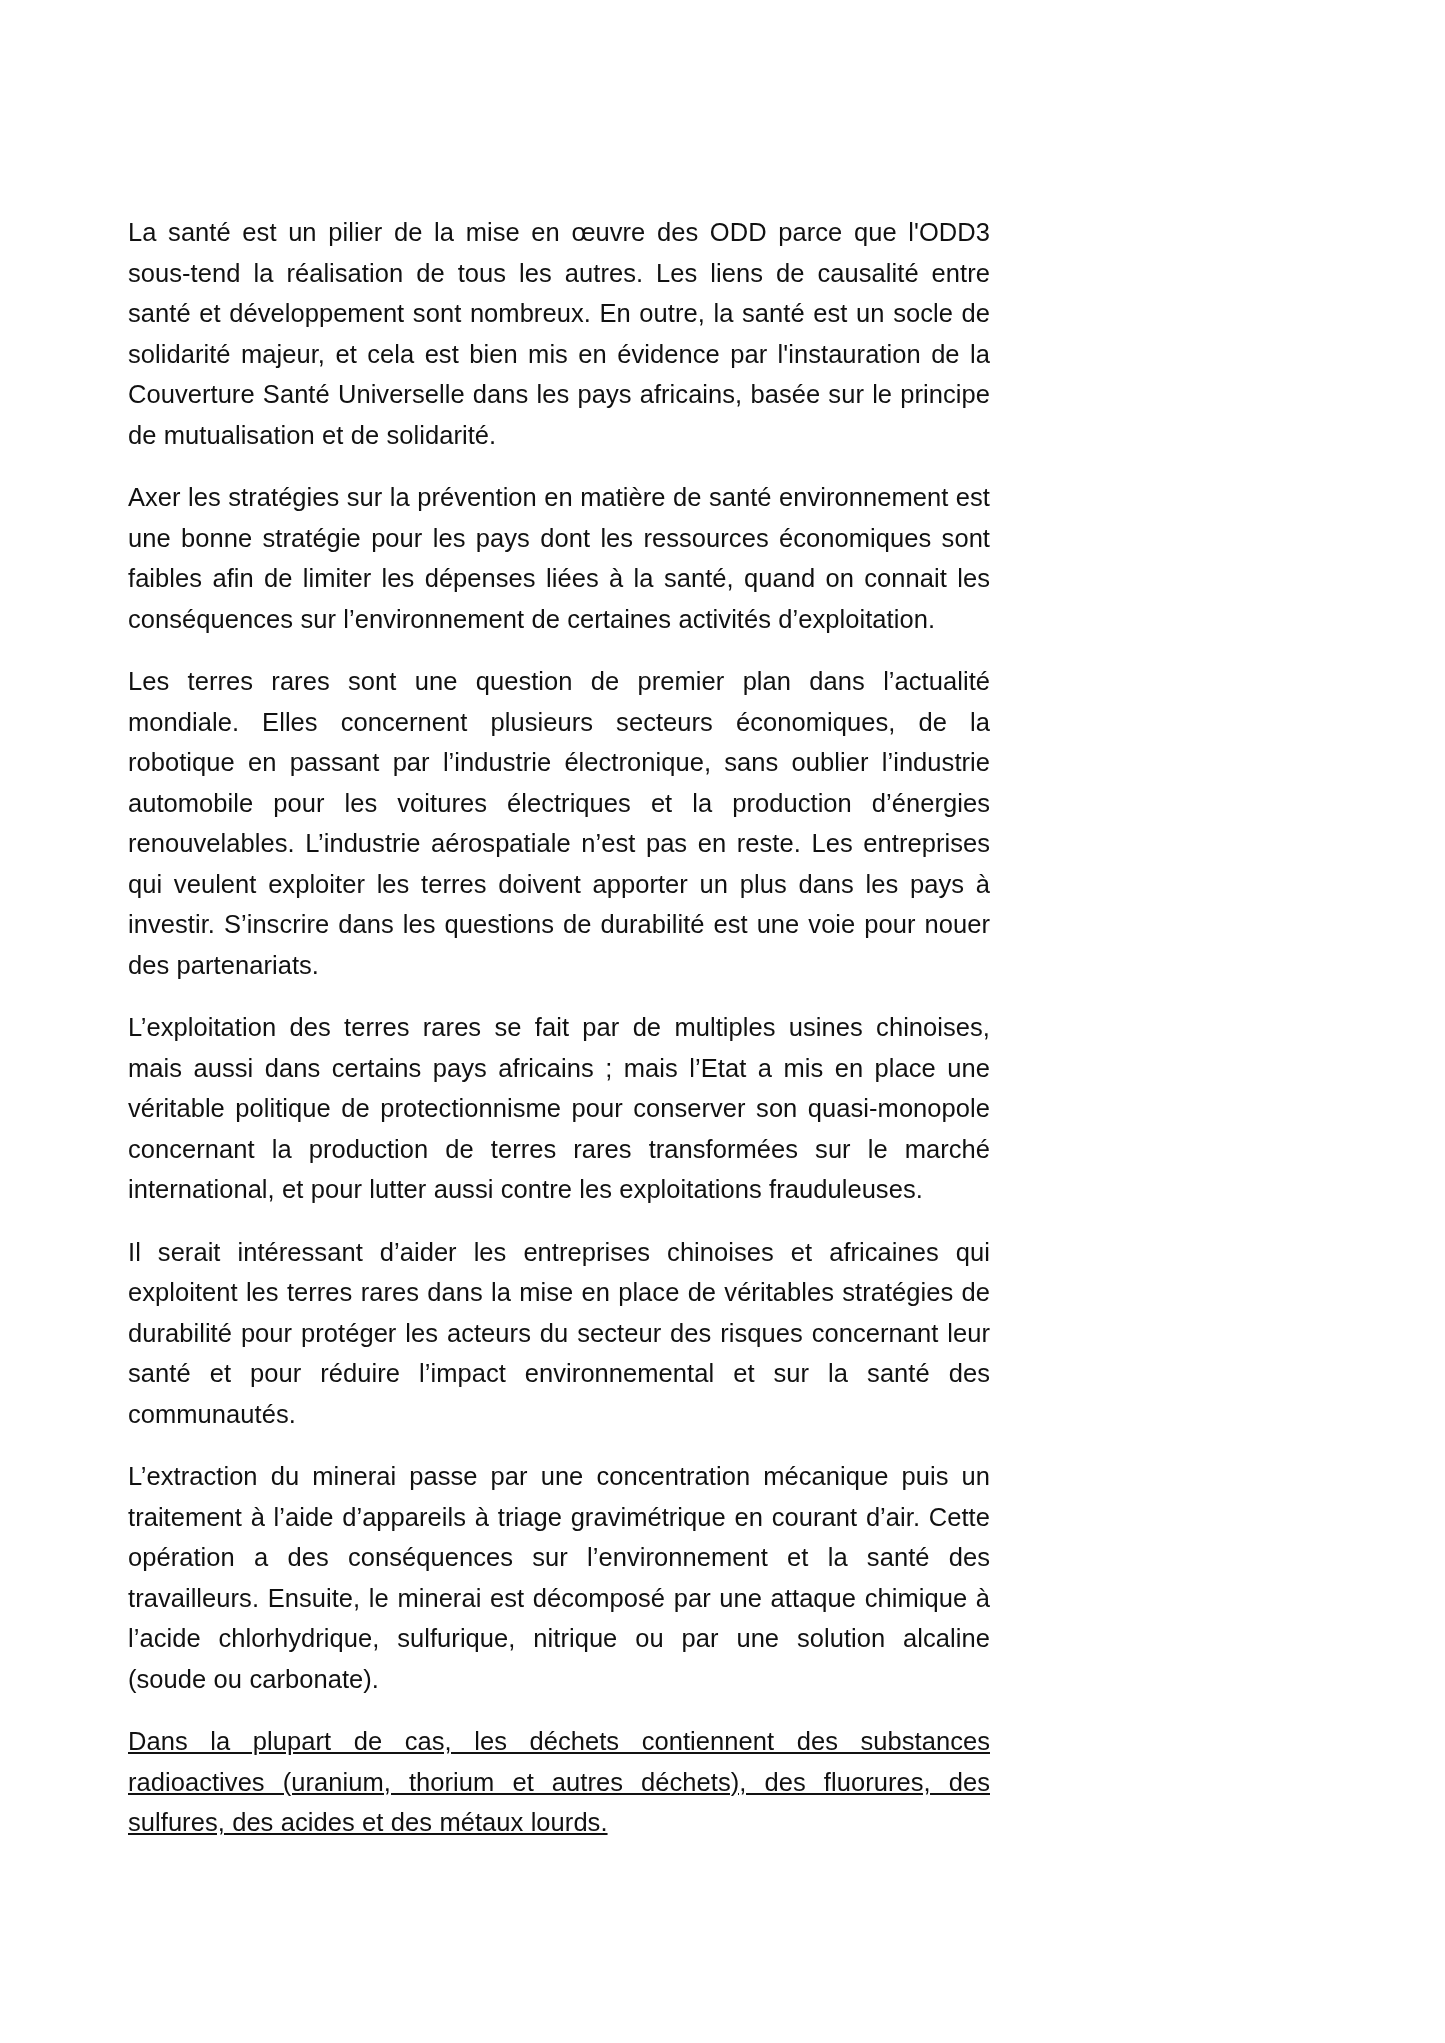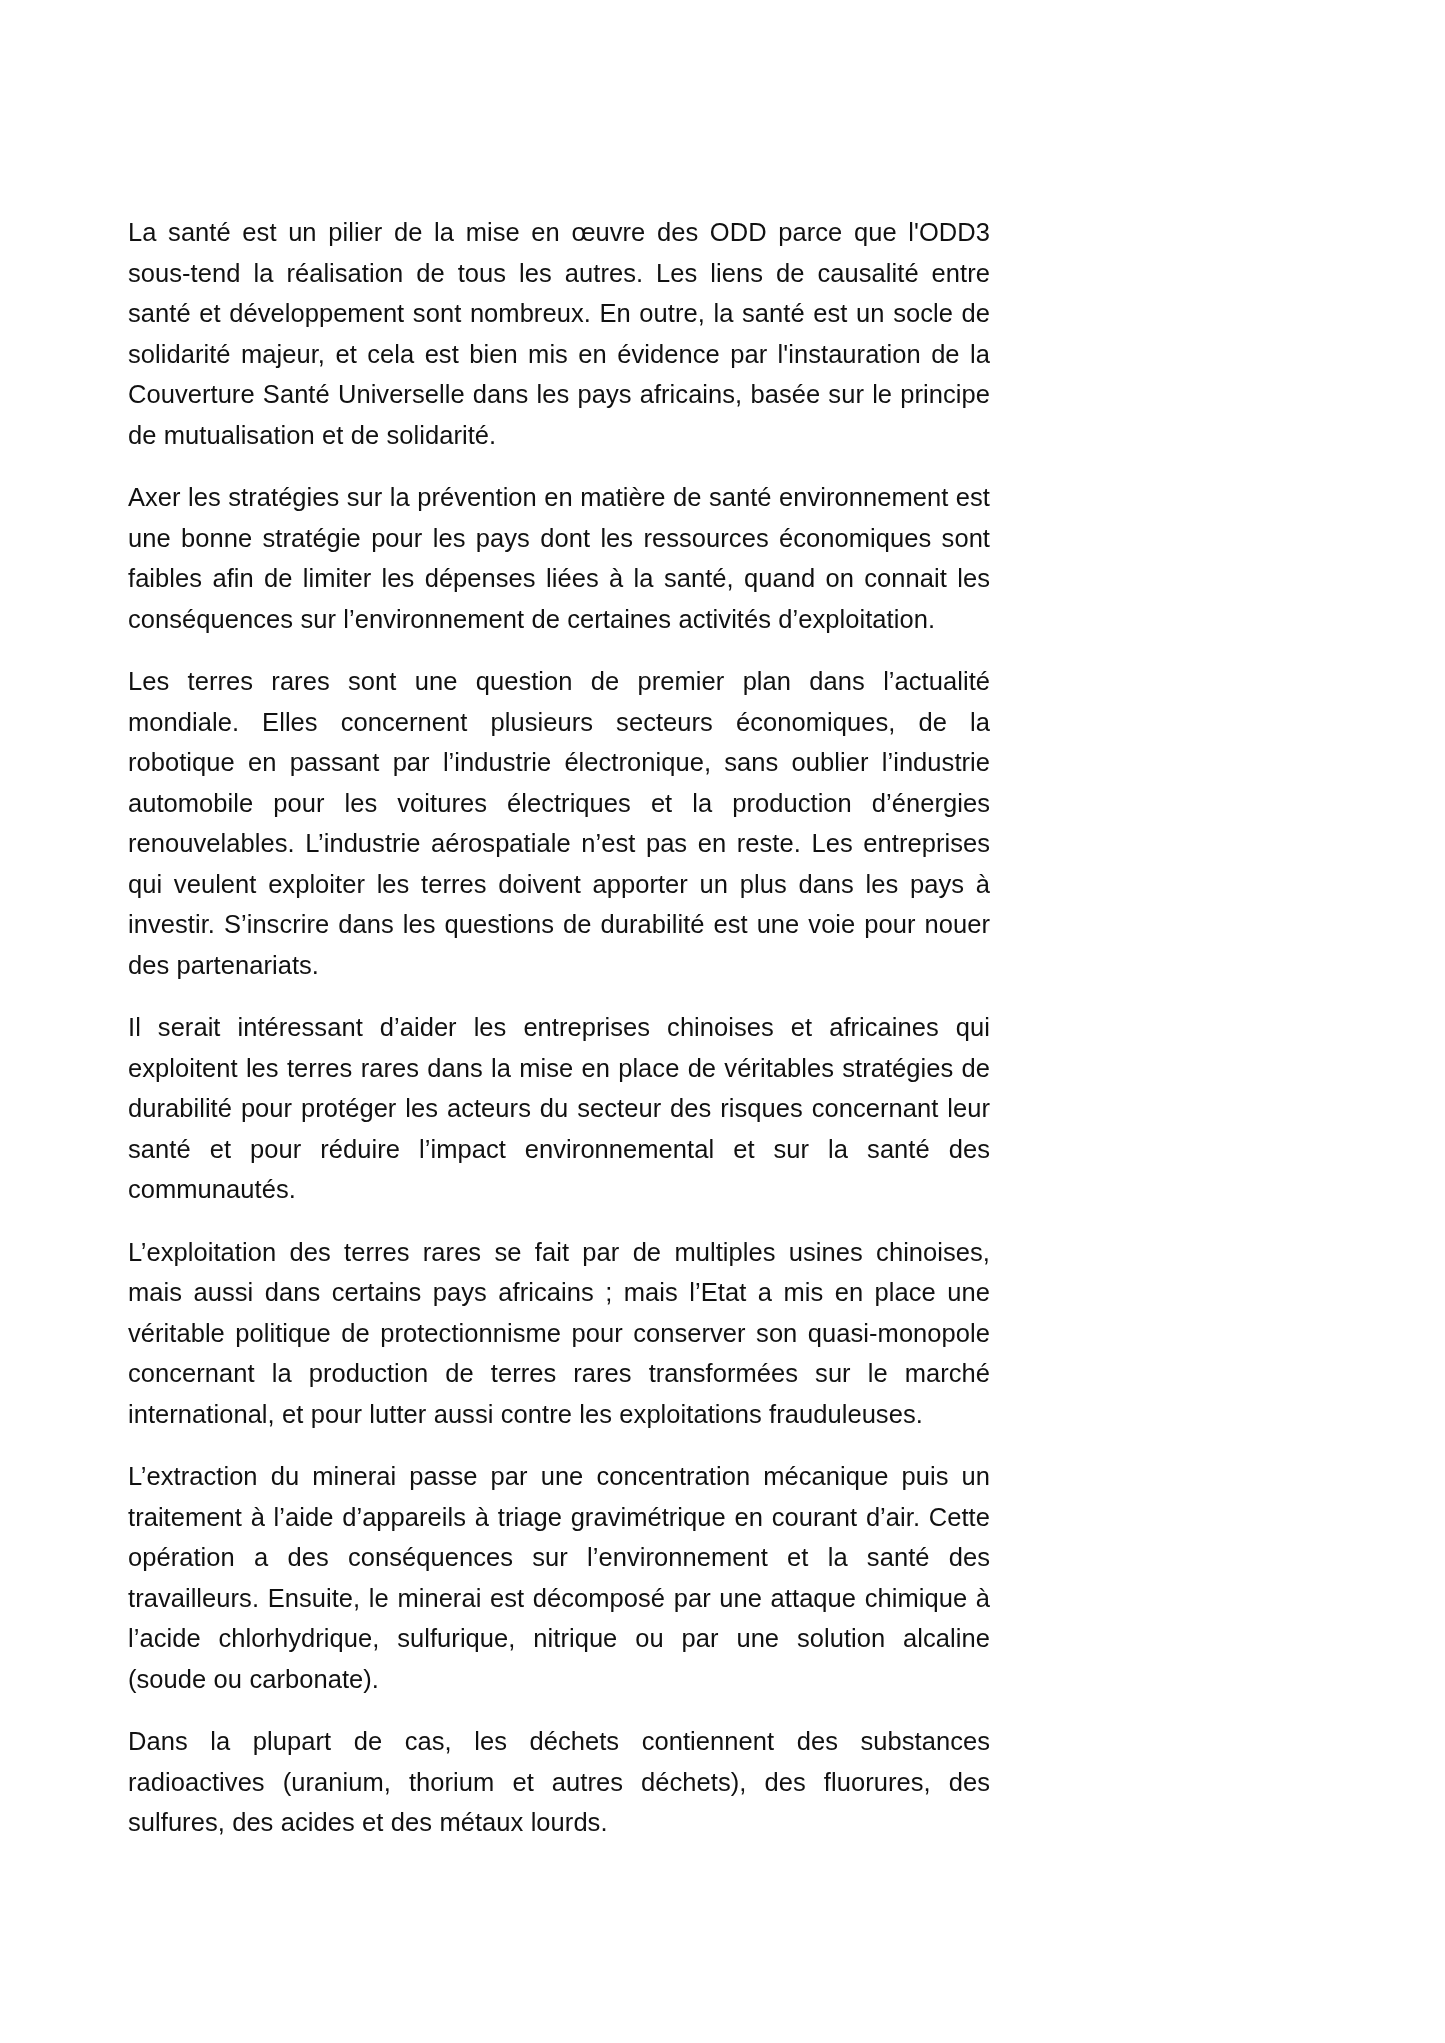--- a/index.html
+++ b/index.html
@@ -36,38 +36,39 @@
     text-justify: inter-word;
     letter-spacing: 0.05px;
     word-spacing: 0.2px;
     font-stretch: condensed;
     font-weight: 400;
     color: #111111;
     hyphens: none;
   }
   p.para:last-child {
     margin-bottom: 17px;
+    text-decoration: underline;
   }
   
 </style>
 </head>
 <body>
 
 <div class="page">
   <article class="content">
 
     <p class="para">La santé est un pilier de la mise en œuvre des ODD parce que l'ODD3 sous-tend la réalisation de tous les autres. Les liens de causalité entre santé et développement sont nombreux. En outre, la santé est un socle de solidarité majeur, et cela est bien mis en évidence par l'instauration de la Couverture Santé Universelle dans les pays africains, basée sur le principe de mutualisation et de solidarité.</p>
 
 
     <p class="para">Axer les stratégies sur la prévention en matière de santé environnement est une bonne stratégie pour les pays dont les ressources économiques sont faibles afin de limiter les dépenses liées à la santé, quand on connait les conséquences sur l’environnement de certaines activités d’exploitation.</p>
 
     <p class="para">Les terres rares sont une question de premier plan dans l’actualité mondiale. Elles concernent plusieurs secteurs économiques, de la robotique en passant par l’industrie électronique, sans oublier l’industrie automobile pour les voitures électriques et la production d’énergies renouvelables. L’industrie aérospatiale n’est pas en reste. Les entreprises qui veulent exploiter les terres doivent apporter un plus dans les pays à investir. S’inscrire dans les questions de durabilité est une voie pour nouer des partenariats.</p>
 
+    <p class="para">L’exploitation des terres rares se fait par de multiples usines chinoises, mais aussi dans certains pays africains ; mais l’Etat a mis en place une véritable politique de protectionnisme pour conserver son quasi-monopole concernant la production de terres rares transformées sur le marché international, et pour lutter aussi contre les exploitations frauduleuses.</p>
+
     <p class="para">Il serait intéressant d’aider les entreprises chinoises et africaines qui exploitent les terres rares dans la mise en place de véritables stratégies de durabilité pour protéger les acteurs du secteur des risques concernant leur santé et pour réduire l’impact environnemental et sur la santé des communautés.</p>
-
-    <p class="para">L’exploitation des terres rares se fait par de multiples usines chinoises, mais aussi dans certains pays africains ; mais l’Etat a mis en place une véritable politique de protectionnisme pour conserver son quasi-monopole concernant la production de terres rares transformées sur le marché international, et pour lutter aussi contre les exploitations frauduleuses.</p>
 
     <p class="para">L’extraction du minerai passe par une concentration mécanique puis un traitement à l’aide d’appareils à triage gravimétrique en courant d’air. Cette opération a des conséquences sur l’environnement et la santé des travailleurs. Ensuite, le minerai est décomposé par une attaque chimique à l’acide chlorhydrique, sulfurique, nitrique ou par une solution alcaline (soude ou carbonate).</p>
 
     <p class="para">Dans la plupart de cas, les déchets contiennent des substances radioactives (uranium, thorium et autres déchets), des fluorures, des sulfures, des acides et des métaux lourds.</p>
 
   </article>
 </div>
 
 </body></html>

